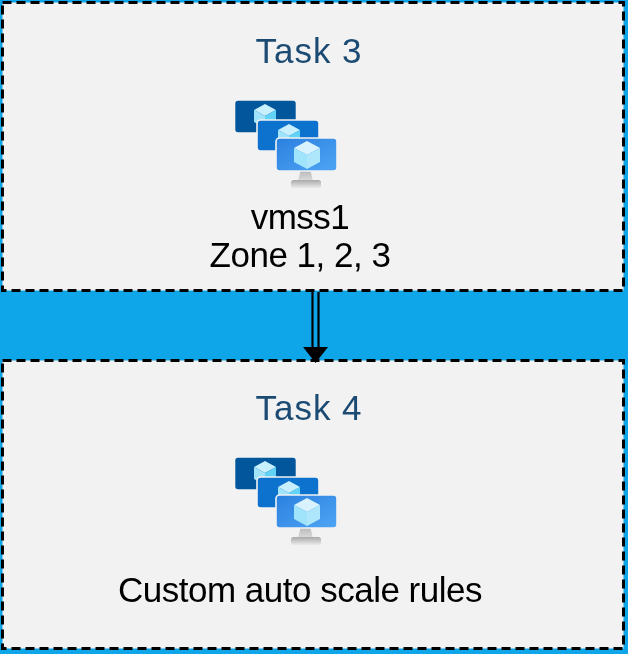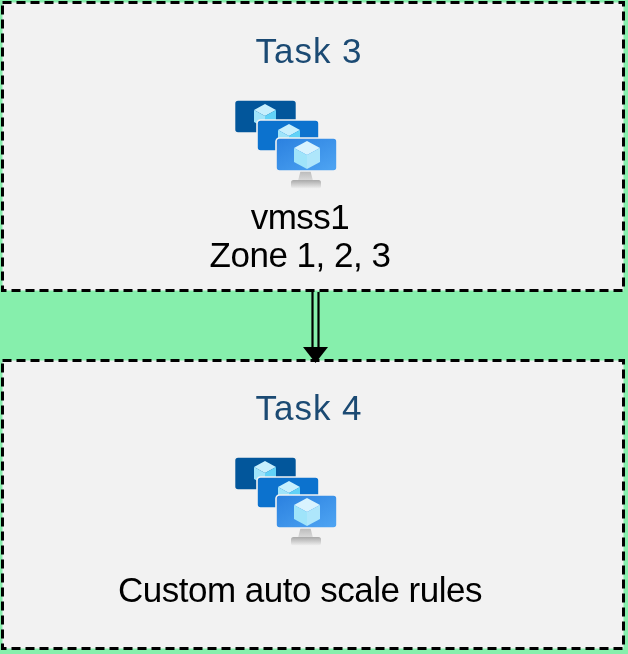--- a/index.html
+++ b/index.html
@@ -5,21 +5,21 @@
   html, body {
     margin: 0;
     padding: 0;
     background: #ffffff;
     font-family: "Liberation Sans", "DejaVu Sans", sans-serif;
   }
   .canvas {
     position: relative;
     width: 628px;
     height: 654px;
-    background: #86efac;
+    background: #0ea5e9;
     overflow: hidden;
   }
   .bg-layer {
     position: absolute;
     left: 0;
     top: 0;
   }
   .task-box {
     position: absolute;
     left: 1px;

